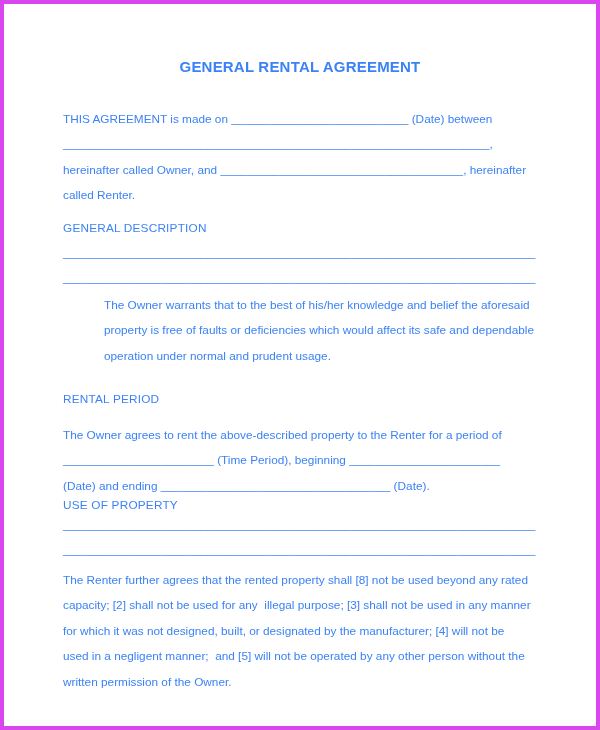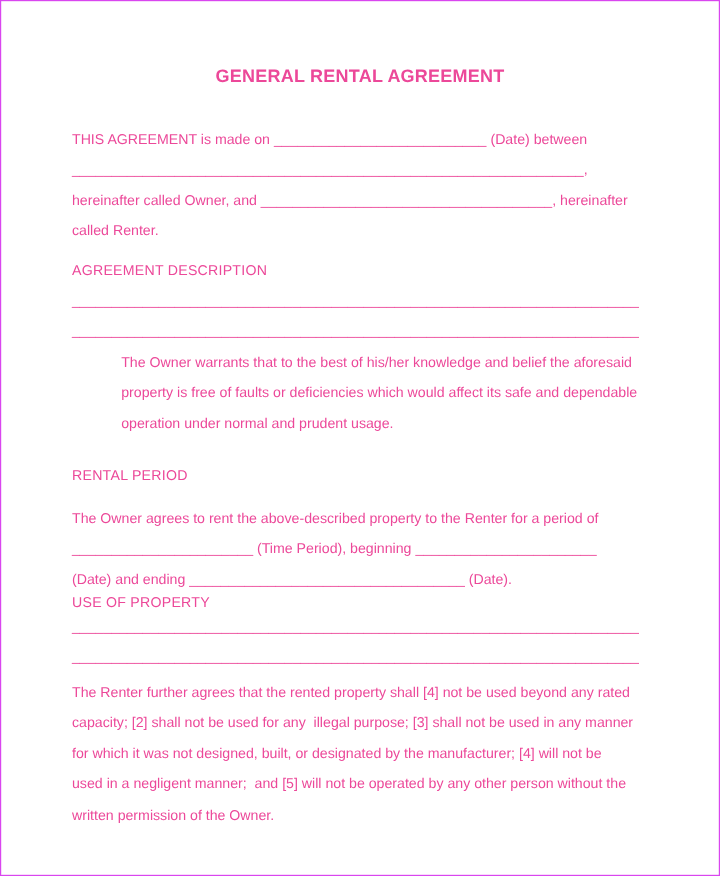--- a/index.html
+++ b/index.html
@@ -2,23 +2,23 @@
 <html><head>
 <meta charset="utf-8">
 <style>
   html, body { margin: 0; padding: 0; background: #ffffff; }
   .page {
     position: relative;
     width: 600px;
     height: 730px;
     box-sizing: border-box;
     background: #ffffff;
-    border: 1px solid #d946ef;
+    border: 4px solid #d946ef;
     font-family: "Liberation Sans", sans-serif;
-    color: #ec4899;
+    color: #3b82f6;
     overflow: hidden;
   }
   .doc-title {
     position: absolute;
     top: 53px;
     left: 0;
     width: 100%;
     text-align: center;
     font-size: 15px;
     font-weight: bold;
@@ -56,21 +56,21 @@
   <div class="doc-title">GENERAL RENTAL AGREEMENT</div>
 
   <div class="block b-intro">
     <div class="line">THIS AGREEMENT is made on ___________________________ (Date) between</div>
     <div class="line">_________________________________________________________________,</div>
     <div class="line">hereinafter called Owner, and _____________________________________, hereinafter</div>
     <div class="line">called Renter.</div>
   </div>
 
   <div class="block b-pd-heading">
-    <div class="line heading">AGREEMENT DESCRIPTION</div>
+    <div class="line heading">GENERAL DESCRIPTION</div>
   </div>
 
   <div class="block b-pd-fills">
     <div class="line">________________________________________________________________________</div>
     <div class="line">________________________________________________________________________</div>
   </div>
 
   <div class="block b-pd-warranty">
     <div class="line">The Owner warrants that to the best of his/her knowledge and belief the aforesaid</div>
     <div class="line">property is free of faults or deficiencies which would affect its safe and dependable</div>
@@ -90,20 +90,20 @@
   <div class="block b-up-heading">
     <div class="line heading">USE OF PROPERTY</div>
   </div>
 
   <div class="block b-up-fills">
     <div class="line">________________________________________________________________________</div>
     <div class="line">________________________________________________________________________</div>
   </div>
 
   <div class="block b-terms">
-    <div class="line">The Renter further agrees that the rented property shall [4] not be used beyond any rated</div>
+    <div class="line">The Renter further agrees that the rented property shall [8] not be used beyond any rated</div>
     <div class="line">capacity; [2] shall not be used for any  illegal purpose; [3] shall not be used in any manner</div>
     <div class="line">for which it was not designed, built, or designated by the manufacturer; [4] will not be</div>
     <div class="line">used in a negligent manner;  and [5] will not be operated by any other person without the</div>
     <div class="line">written permission of the Owner.</div>
   </div>
 
 </div>
 
 </body></html>

